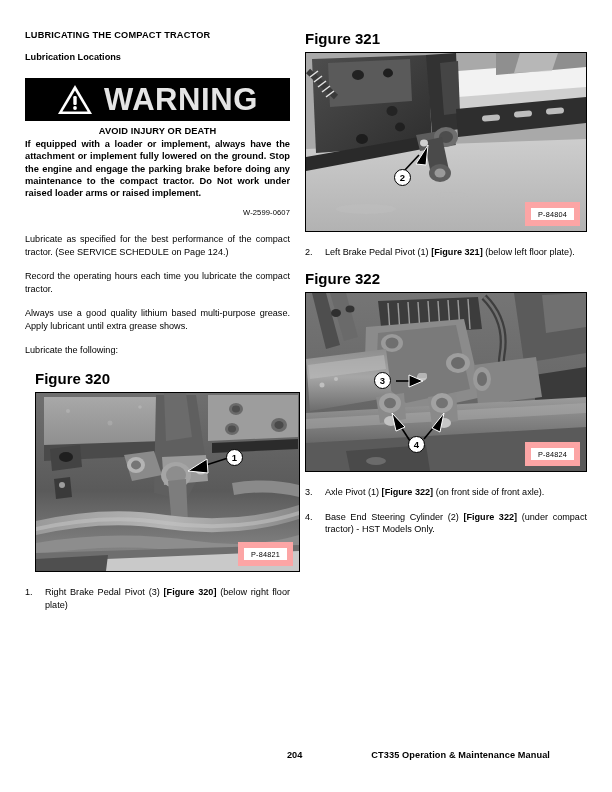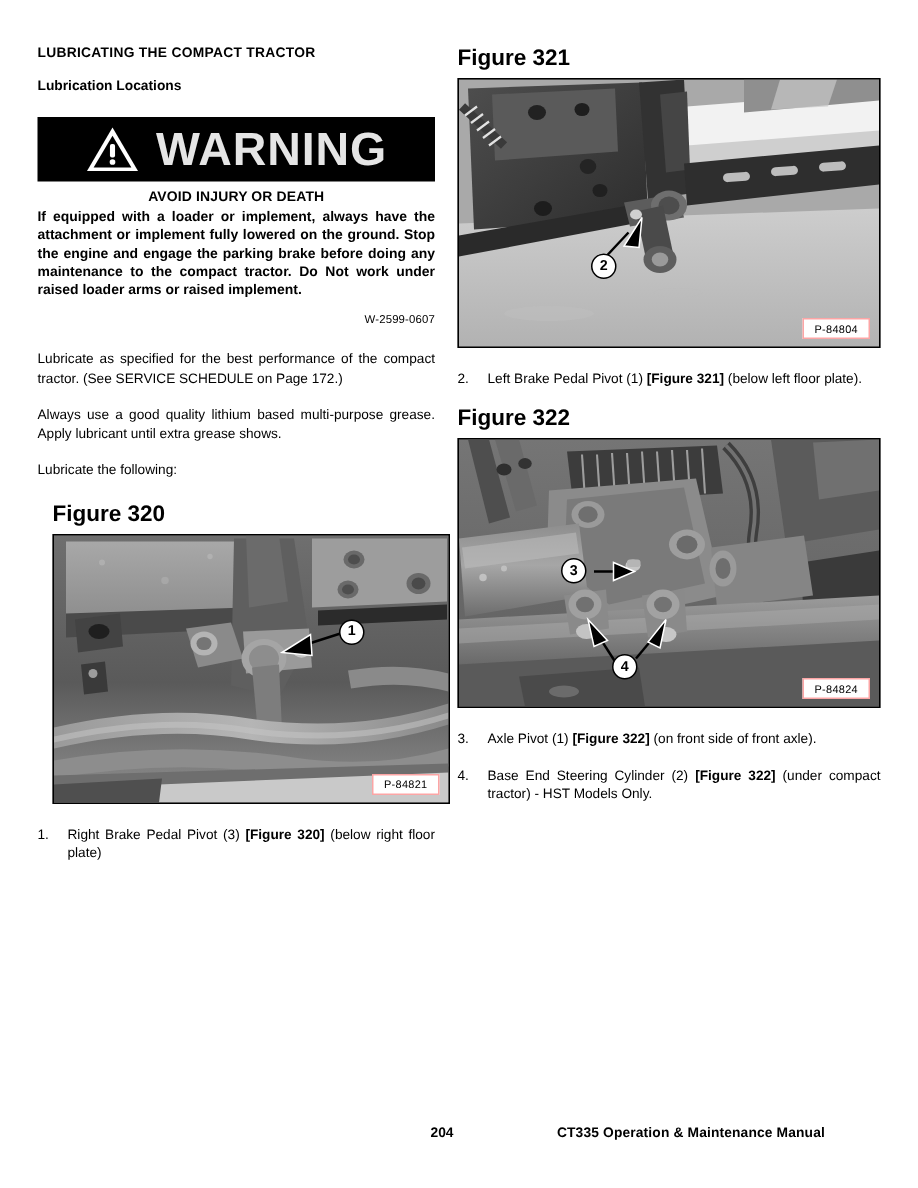--- a/index.html
+++ b/index.html
@@ -114,21 +114,21 @@
   }
   .fig-photo {
     position: absolute;
     inset: 0;
   }
   .photo-code {
     position: absolute;
     right: 6px;
     bottom: 5px;
     background: #ffffff;
-    border: 1px solid #fca5a5;
+    border: 6px solid #fca5a5;
     font-size: 7.3px;
     padding: 1.5px 7px 1.5px 7px;
     letter-spacing: 0.2px;
     line-height: 9px;
   }
 
   
   .callout {
     position: absolute;
     width: 17px;
@@ -214,21 +214,22 @@
           </svg>
         </span>
         <span class="warning-word">WARNING</span>
       </div>
       <div class="warn-subtitle">AVOID INJURY OR DEATH</div>
       <p class="warn-body">If equipped with a loader or implement, always have the attachment or implement fully lowered on the ground. Stop the engine and engage the parking brake before doing any maintenance to the compact tractor. Do Not work under raised loader arms or raised implement.</p>
       <div class="warn-code">W-2599-0607</div>
     </div>
 
     <div style="margin-top:16px;">
-      <p class="para">Lubricate as specified for the best performance of the compact tractor. (See SERVICE SCHEDULE on Page 172.)</p>
+      <p class="para">Lubricate as specified for the best performance of the compact tractor. (See SERVICE SCHEDULE on Page 124.)</p>
+      <p class="para">Record the operating hours each time you lubricate the compact tractor.</p>
       <p class="para">Always use a good quality lithium based multi-purpose grease. Apply lubricant until extra grease shows.</p>
       <p class="para left-align">Lubricate the following:</p>
     </div>
 
     <div style="margin-top:14px;margin-left:10px;">
       <div class="fig-label">Figure 320</div>
       <div class="fig-box" style="width:263px;height:178px;">
         <svg class="fig-photo" viewBox="0 0 263 178" preserveAspectRatio="none">
           <defs>
             <linearGradient id="g320bg" x1="0" y1="0" x2="0" y2="1">

